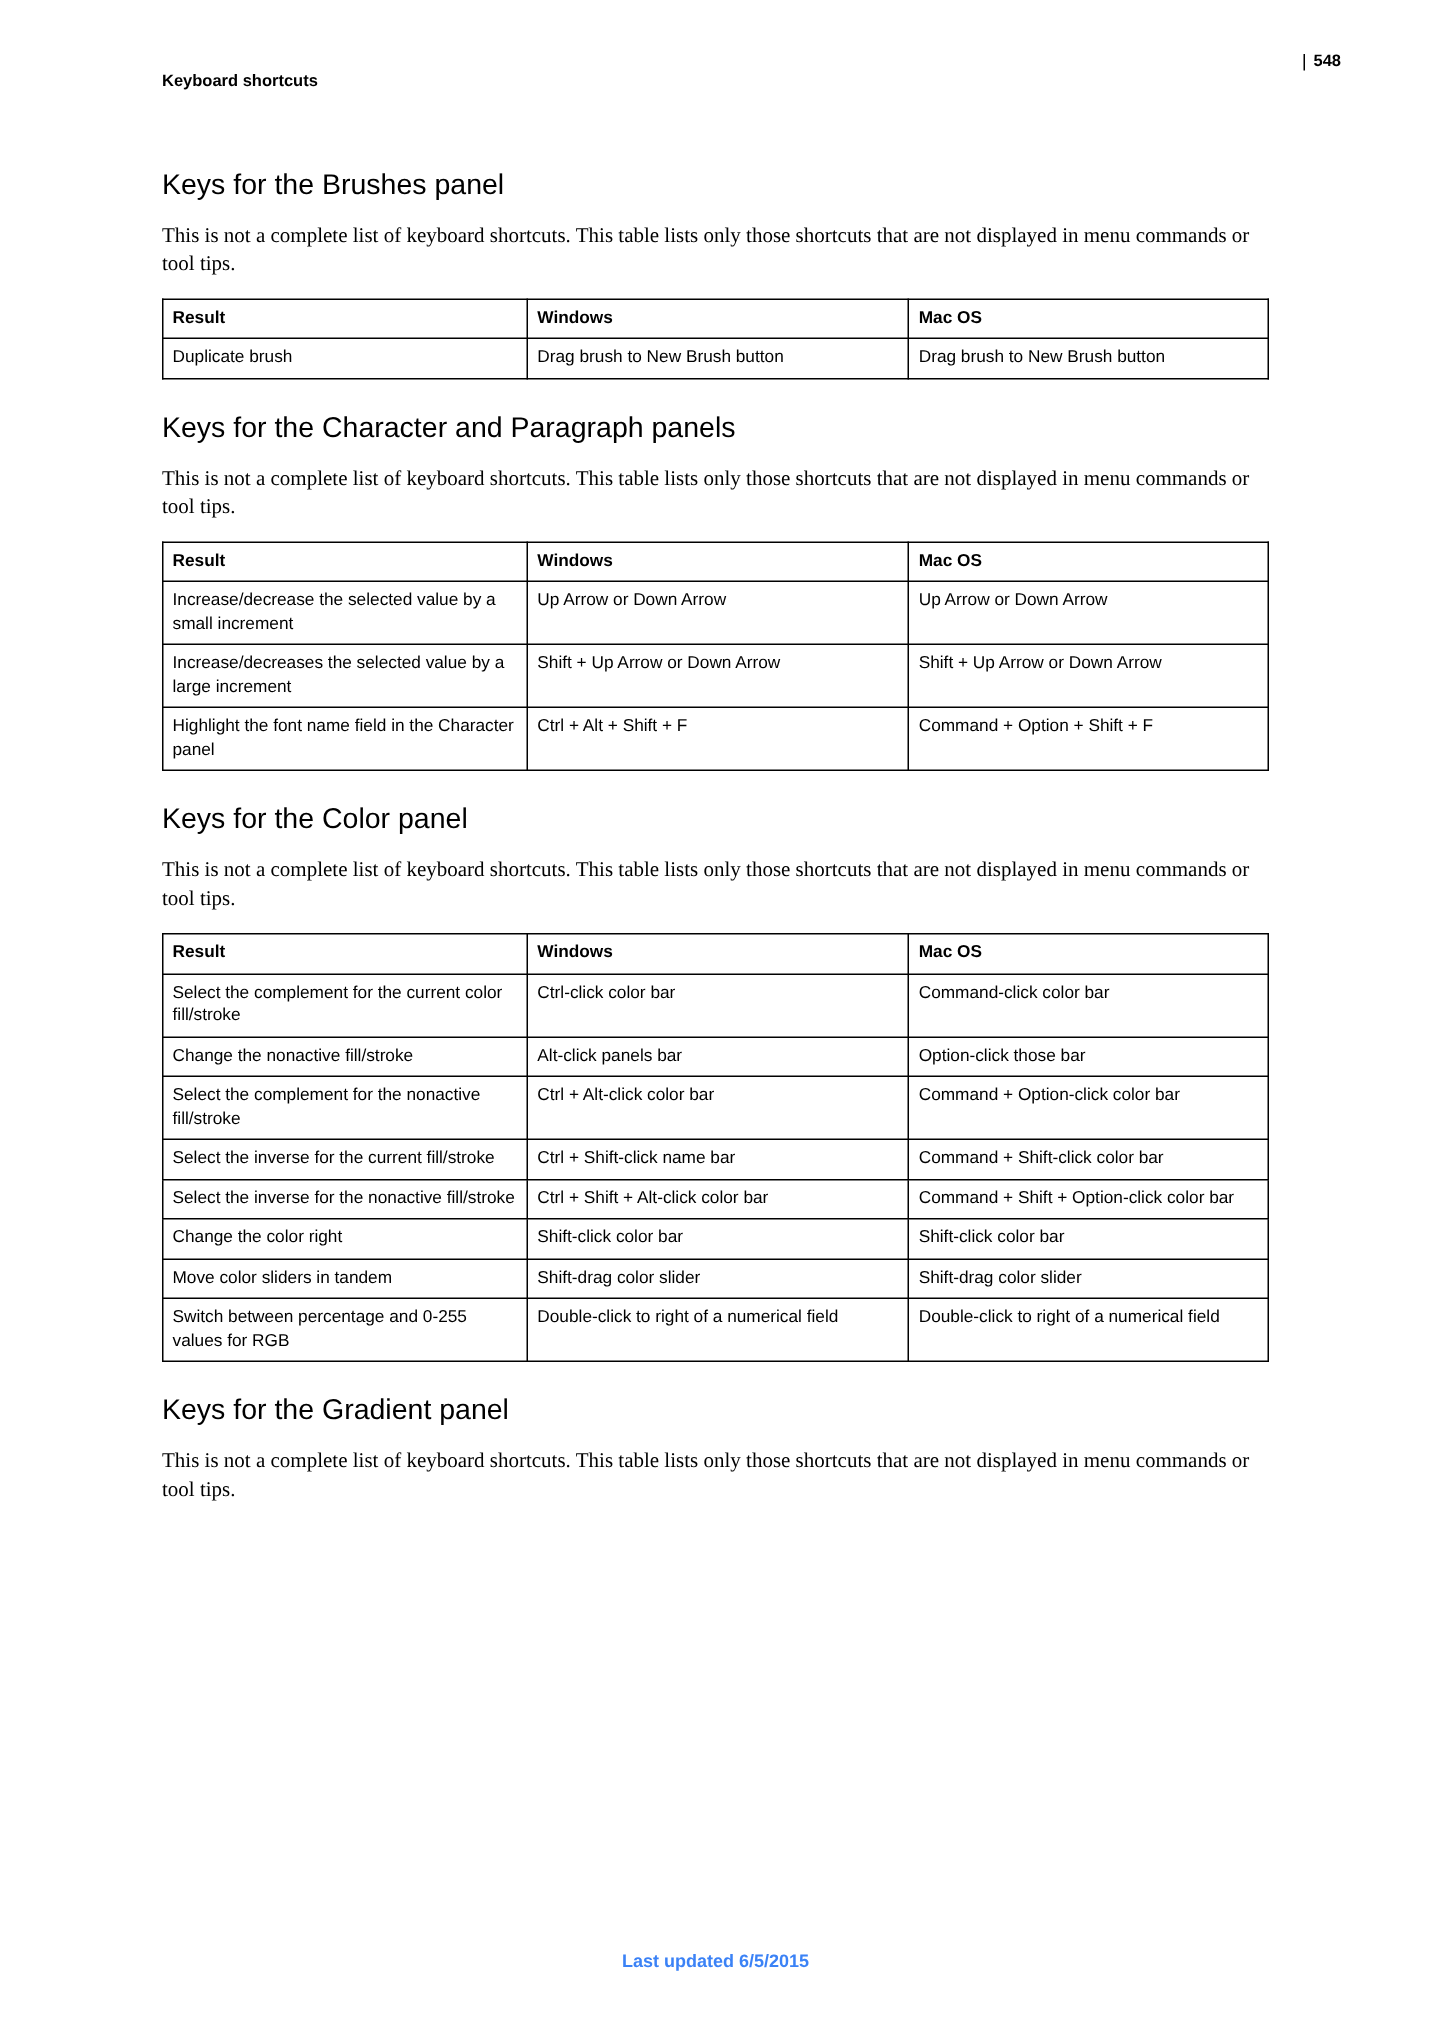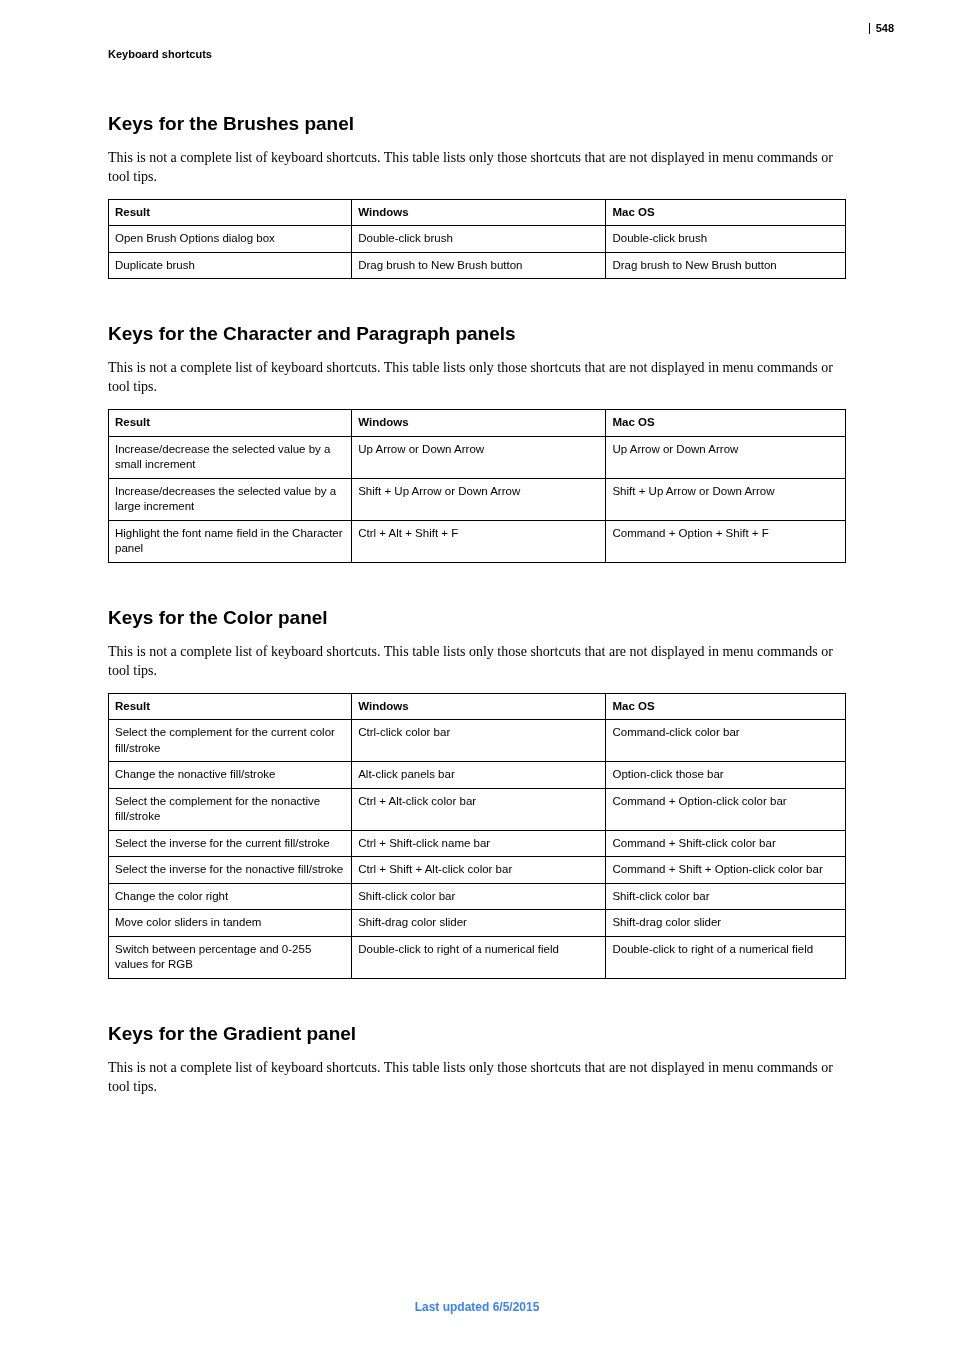--- a/index.html
+++ b/index.html
@@ -13,52 +13,52 @@
   }
   .page {
     width: 954px;
     height: 1350px;
     position: relative;
     box-sizing: border-box;
     padding: 48px 108px 30px 108px;
   }
   .page-number-block {
     position: absolute;
-    top: 23px;
+    top: 36px;
     right: 60px;
     text-align: center;
   }
   .page-number-rule {
     border-left: 1px solid #000;
     padding-left: 6px;
     font-size: 11px;
     font-weight: 700;
     line-height: 1;
   }
   .breadcrumb {
     font-size: 11px;
     font-weight: 700;
     margin-bottom: 53px;
   }
   h2 {
     font-size: 19px;
-    font-weight: 700;
+    font-weight: 400;
     margin: 0 0 4px 0;
   }
   p.intro {
     font-family: "Minion Pro", Georgia, "Times New Roman", serif;
     font-size: 14px;
     line-height: 1.35;
     margin: 14px 0 12px 0;
   }
   table.shortcut {
     width: 100%;
     border-collapse: collapse;
     table-layout: fixed;
-    margin-bottom: 44px;
+    margin-bottom: 22px;
     font-size: 11.5px;
   }
   table.shortcut th,
   table.shortcut td {
     border: 1px solid #000;
     text-align: left;
     vertical-align: top;
     padding: 5px 6px 5px 6px;
     line-height: 1.35;
   }
@@ -100,25 +100,20 @@
       </colgroup>
     <thead>
       <tr>
         <th>Result</th>
         <th>Windows</th>
         <th>Mac OS</th>
       </tr>
     </thead>
     <tbody>
       <tr>
-        <td>Open Brush Options dialog box</td>
-        <td>Double-click brush</td>
-        <td>Double-click brush</td>
-      </tr>
-      <tr>
         <td>Duplicate brush</td>
         <td>Drag brush to New Brush button</td>
         <td>Drag brush to New Brush button</td>
       </tr>
     </tbody>
   </table>
 
   <h2>Keys for the Character and Paragraph panels</h2>
   <p class="intro">This is not a complete list of keyboard shortcuts. This table lists only those shortcuts that are not displayed in menu commands or tool tips.</p>
   <table class="shortcut">

